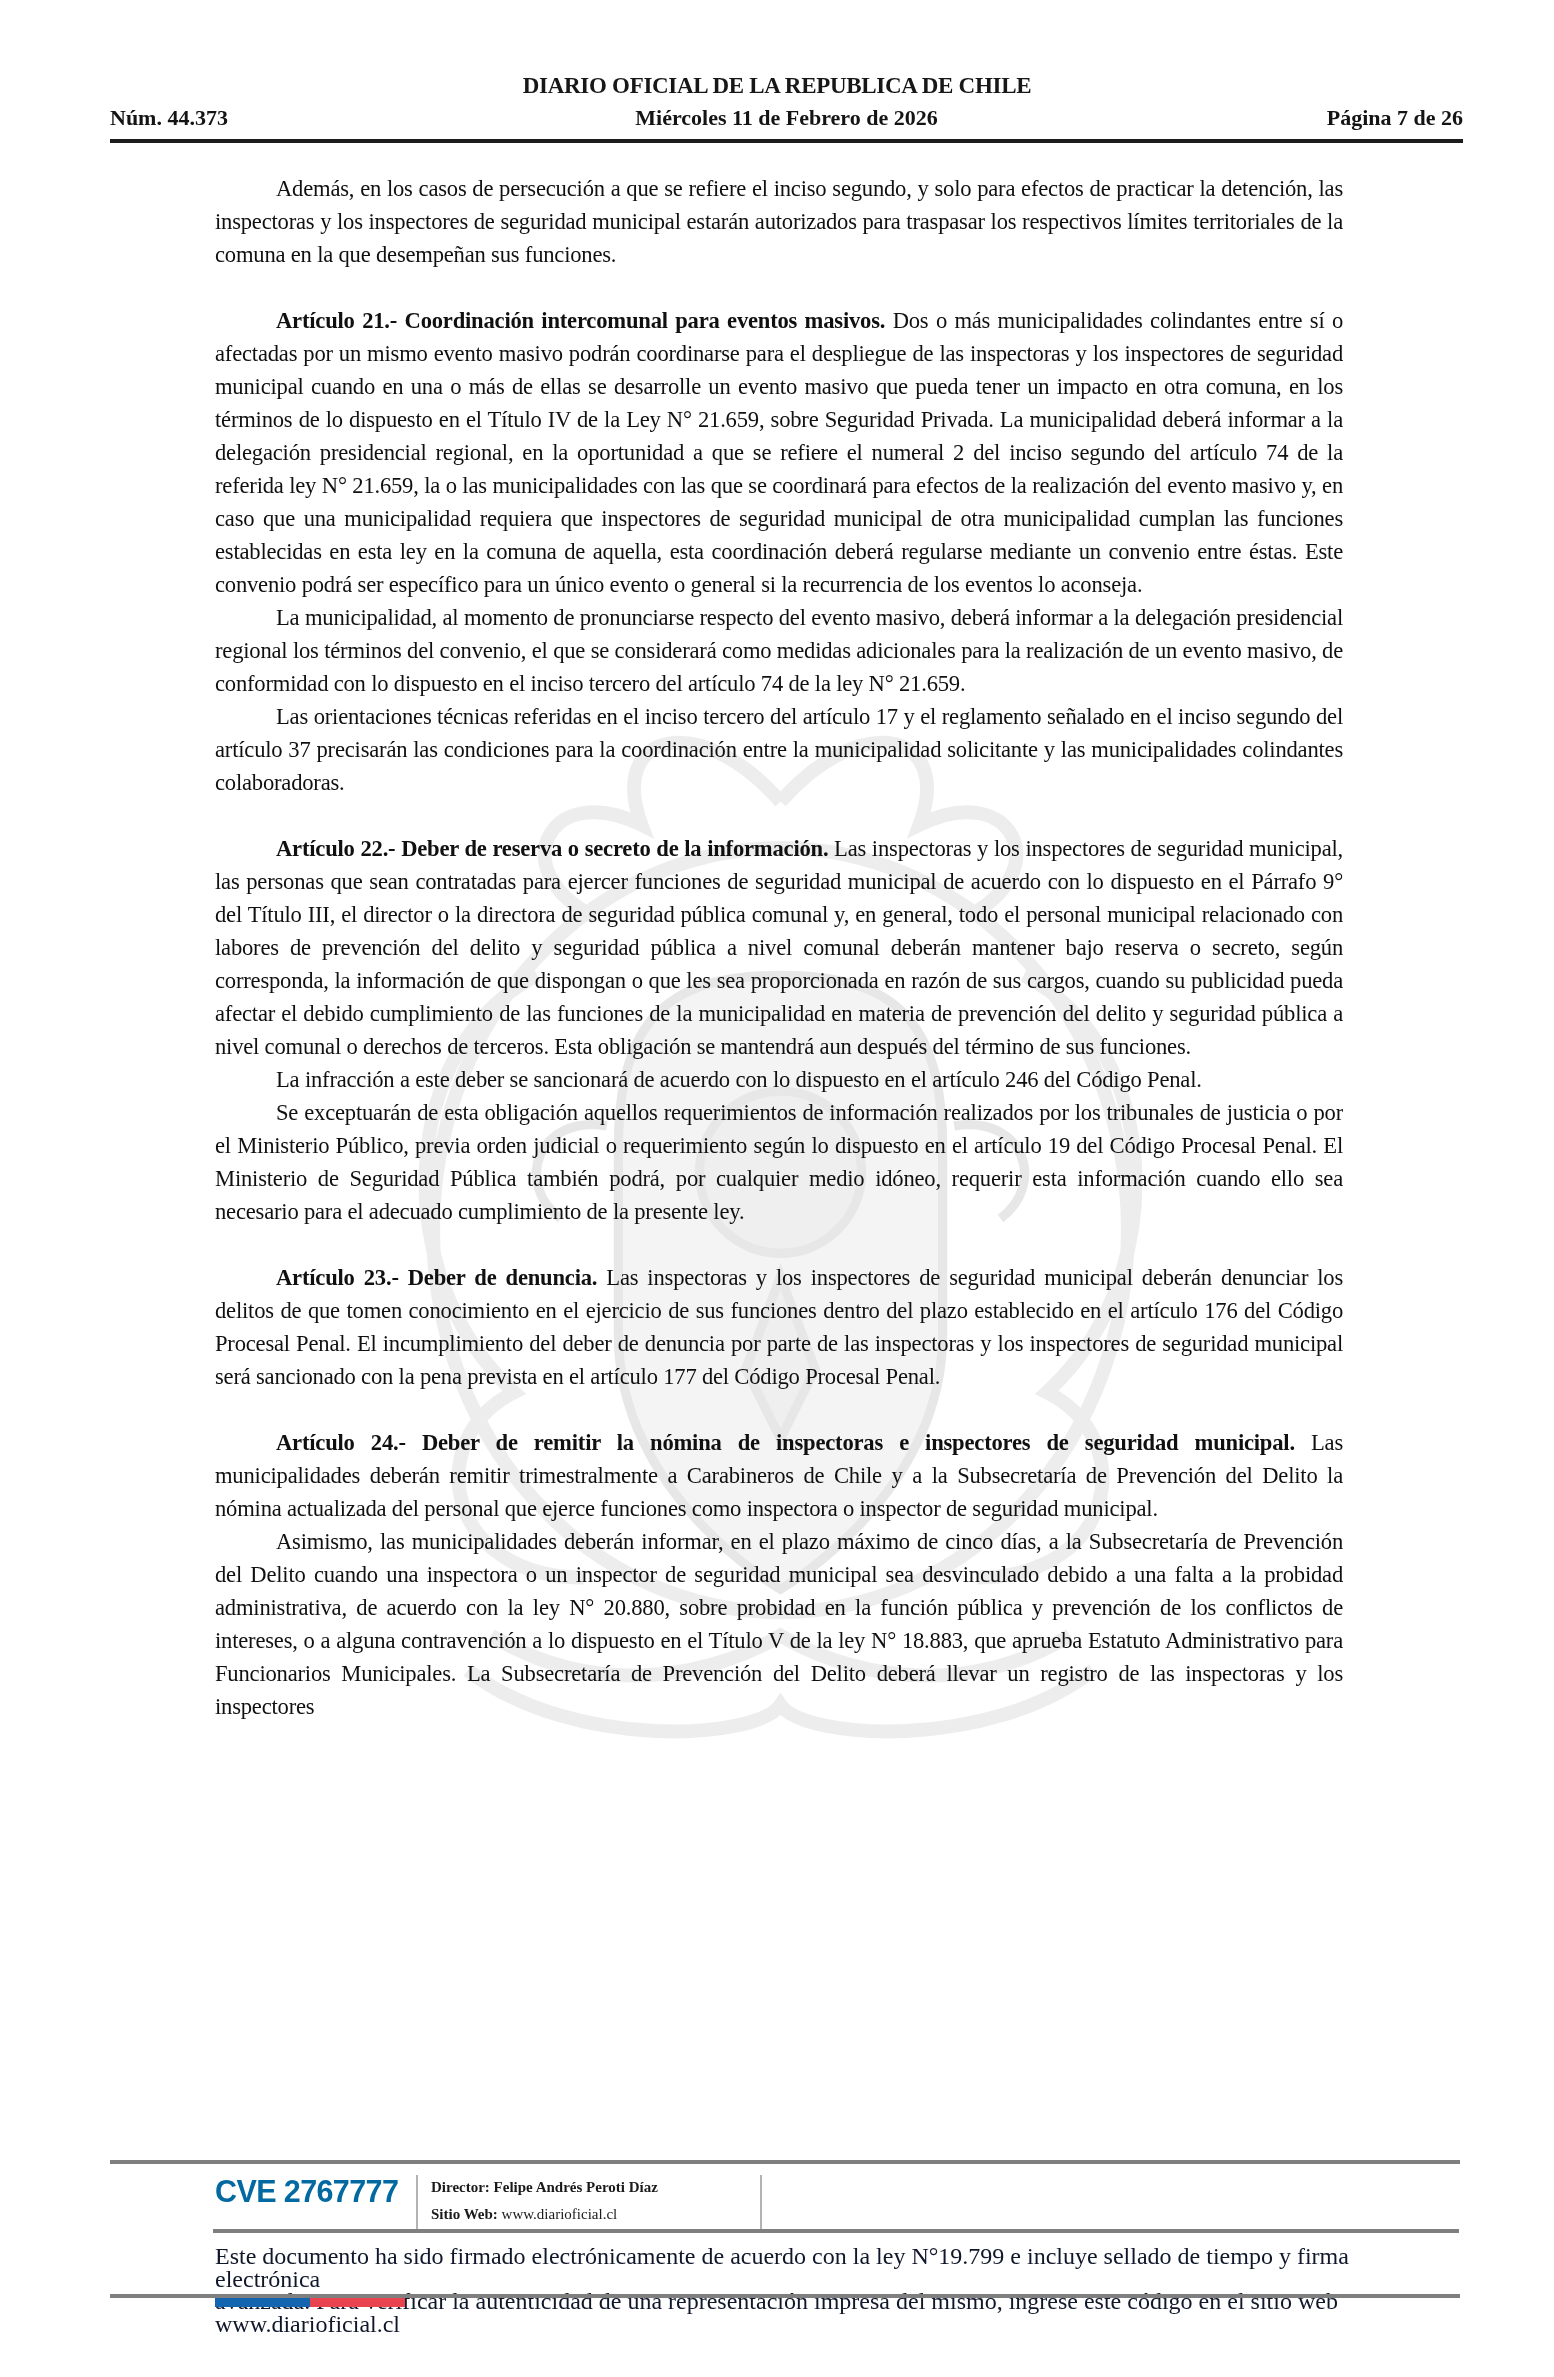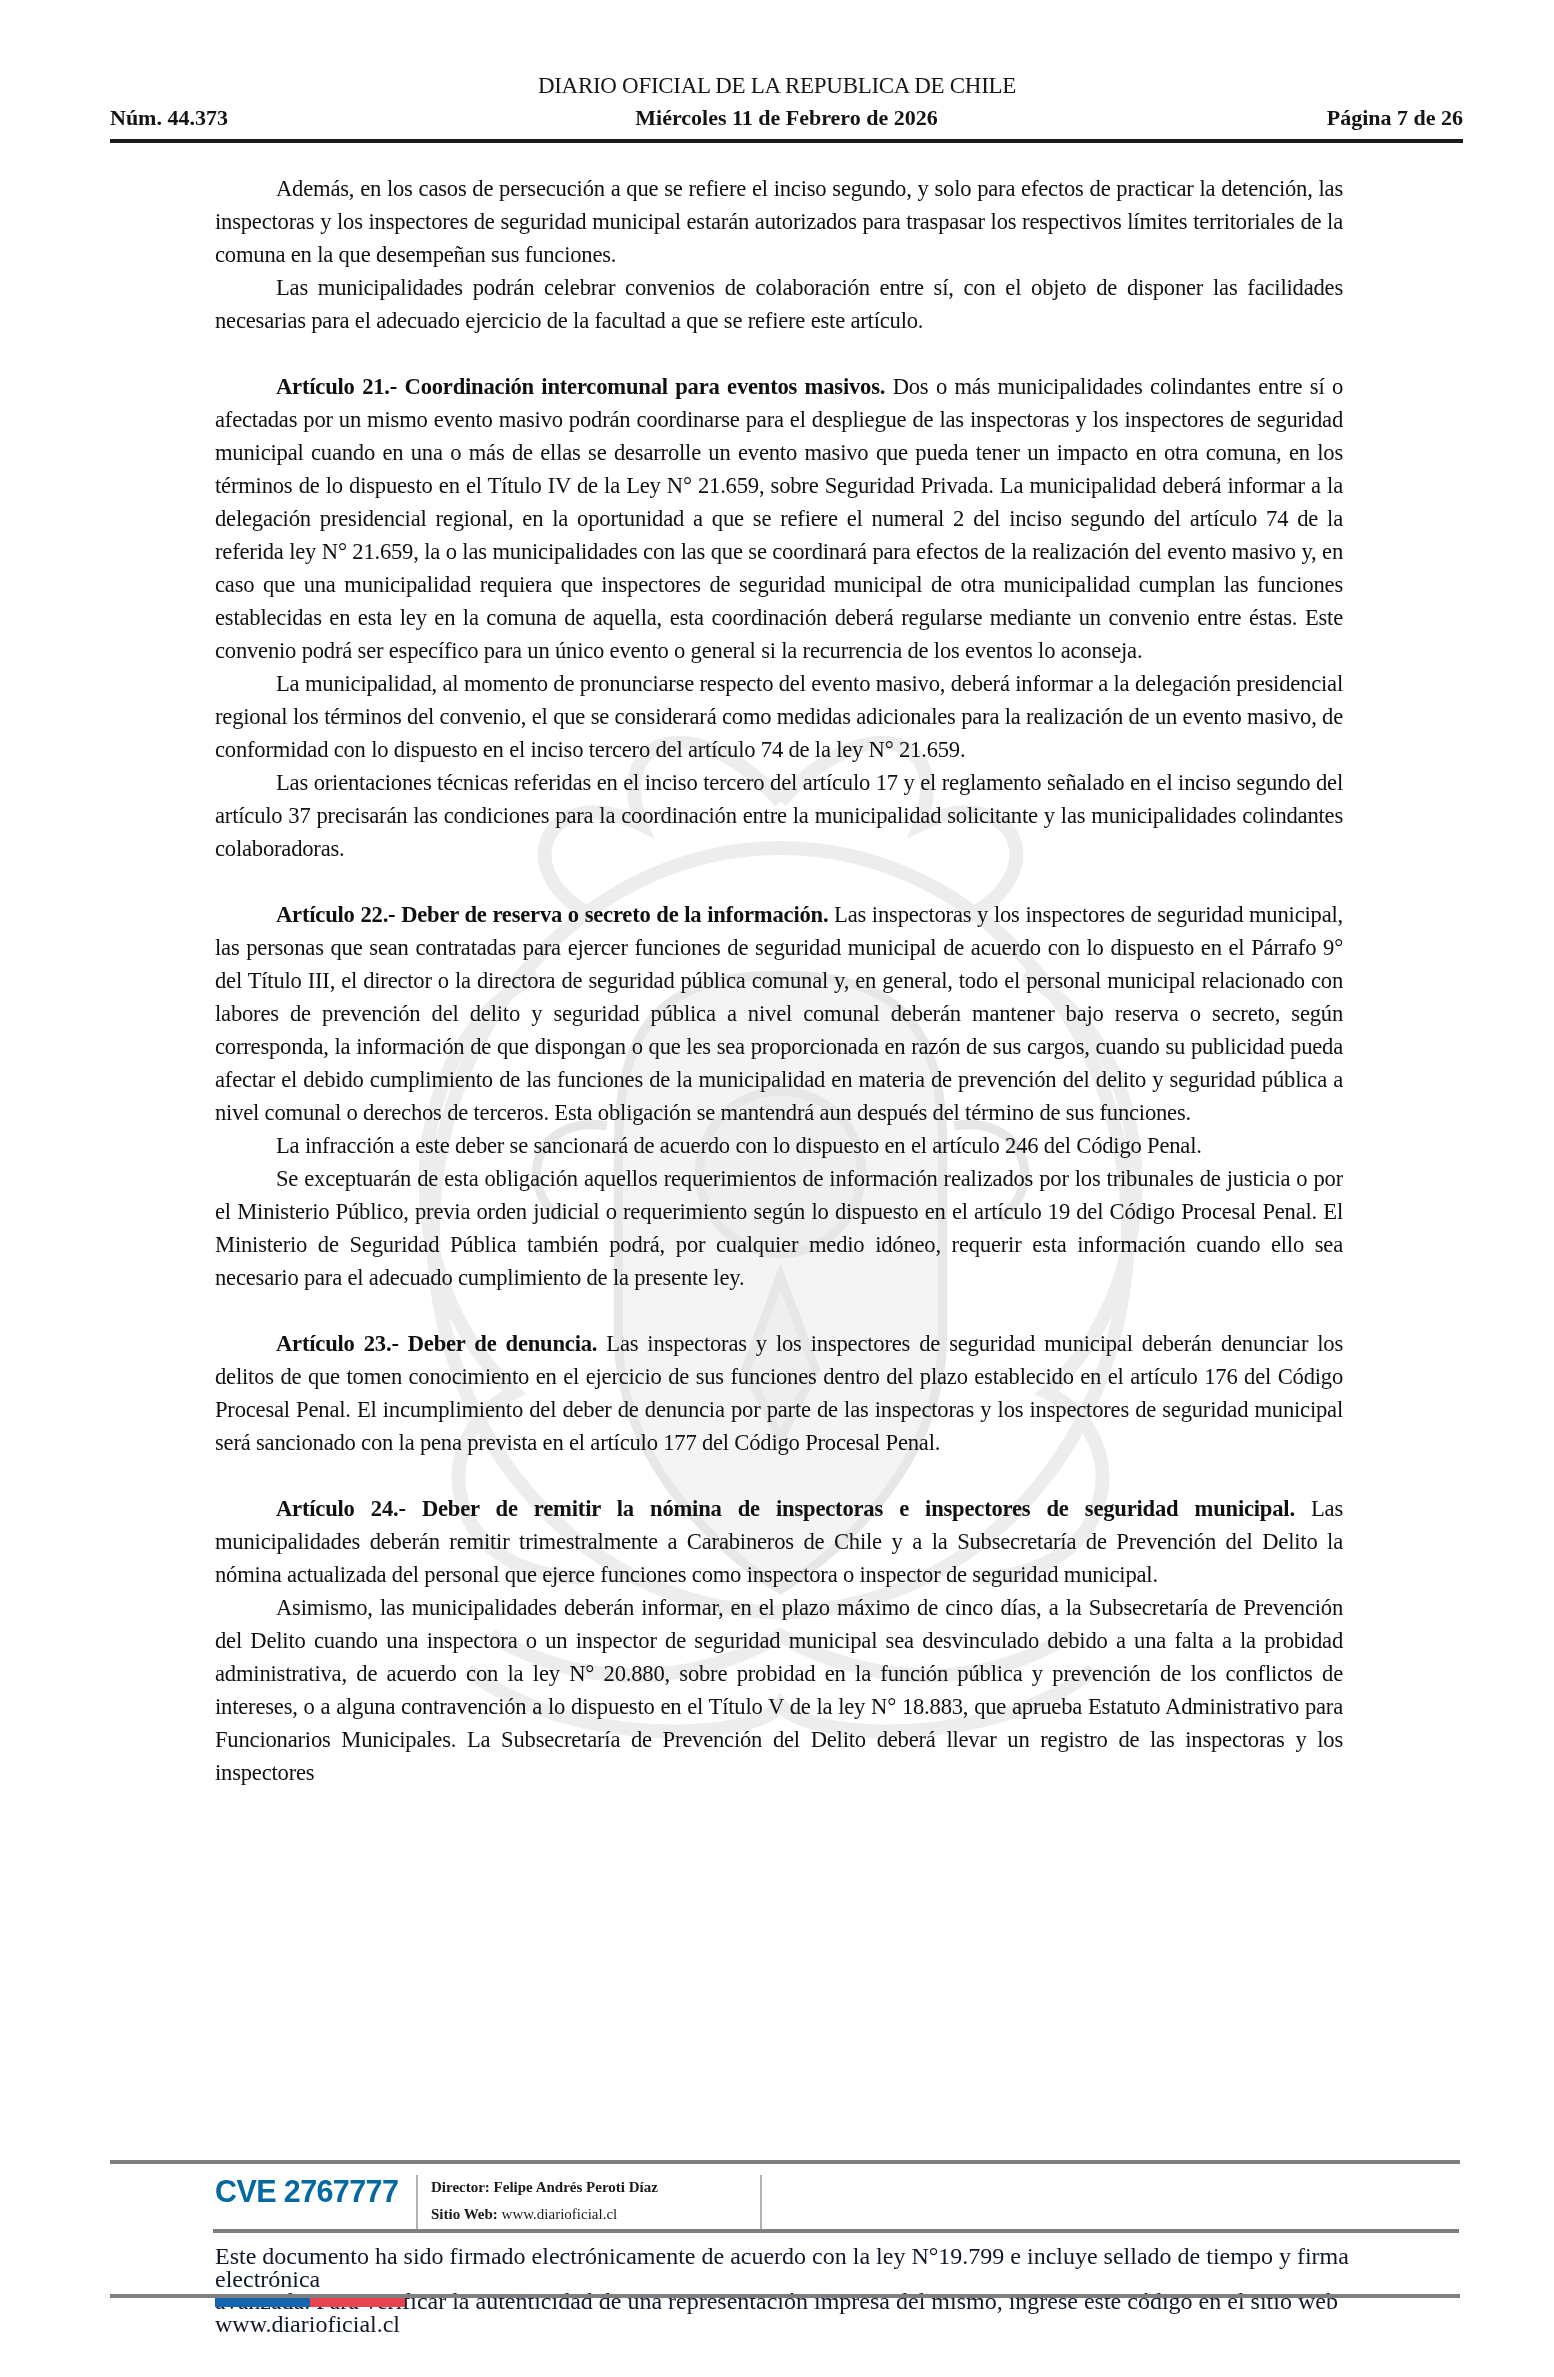--- a/index.html
+++ b/index.html
@@ -2,21 +2,21 @@
 <html lang="es" style="font-size:9.8px"><head>
 <meta charset="utf-8">
 <style>
   html,body{margin:0;padding:0;}
   body{width:1554px;height:2377px;background:#ffffff;position:relative;
        font-family:"Liberation Serif","DejaVu Serif",serif;color:#141414;}
   .page{position:absolute;inset:0;overflow:hidden;background:#fff;}
 
   
   .hdr-title{position:absolute;top:73px;left:0;right:0;text-align:center;
-    font-size:23px;font-weight:normal;letter-spacing:-0.3px;color:#171717;z-index:2;}
+    font-size:23px;font-weight:bold;letter-spacing:-0.3px;color:#171717;z-index:2;}
   .hdr-row{position:absolute;top:105px;left:110px;width:1353px;display:flex;
     justify-content:space-between;align-items:baseline;font-size:22px;font-weight:bold;z-index:2;}
   .hdr-row .mid{position:absolute;left:0;right:0;text-align:center;}
   .hdr-rule{position:absolute;top:139px;left:110px;width:1353px;height:4.3px;background:#1c1c1c;z-index:2;}
 
   
   .watermark{position:absolute;left:317px;top:628px;width:927px;height:1158px;z-index:0;}
 
   
   .doc-body{position:absolute;top:172px;left:215px;width:1128px;height:1982px;
@@ -79,21 +79,20 @@
   <div class="hdr-title">DIARIO OFICIAL DE LA REPUBLICA DE CHILE</div>
   <div class="hdr-row">
     <span>Núm. 44.373</span>
     <span class="mid">Miércoles 11 de Febrero de 2026</span>
     <span>Página 7 de 26</span>
   </div>
   <div class="hdr-rule"></div>
 
   <div class="doc-body">
     <p><b></b><span>Además, en los casos de persecución a que se refiere el inciso segundo, y solo para efectos de practicar la detención, las inspectoras y los inspectores de seguridad municipal estarán autorizados para traspasar los respectivos límites territoriales de la comuna en la que desempeñan sus funciones.</span></p>
-    <p><b></b><span>Las municipalidades podrán celebrar convenios de colaboración entre sí, con el objeto de disponer las facilidades necesarias para el adecuado ejercicio de la facultad a que se refiere este artículo.</span></p>
     <p class="sect"><b>Artículo 21.- Coordinación intercomunal para eventos masivos. </b><span>Dos o más municipalidades colindantes entre sí o afectadas por un mismo evento masivo podrán coordinarse para el despliegue de las inspectoras y los inspectores de seguridad municipal cuando en una o más de ellas se desarrolle un evento masivo que pueda tener un impacto en otra comuna, en los términos de lo dispuesto en el Título IV de la Ley N° 21.659, sobre Seguridad Privada. La municipalidad deberá informar a la delegación presidencial regional, en la oportunidad a que se refiere el numeral 2 del inciso segundo del artículo 74 de la referida ley N° 21.659, la o las municipalidades con las que se coordinará para efectos de la realización del evento masivo y, en caso que una municipalidad requiera que inspectores de seguridad municipal de otra municipalidad cumplan las funciones establecidas en esta ley en la comuna de aquella, esta coordinación deberá regularse mediante un convenio entre éstas. Este convenio podrá ser específico para un único evento o general si la recurrencia de los eventos lo aconseja.</span></p>
     <p><b></b><span>La municipalidad, al momento de pronunciarse respecto del evento masivo, deberá informar a la delegación presidencial regional los términos del convenio, el que se considerará como medidas adicionales para la realización de un evento masivo, de conformidad con lo dispuesto en el inciso tercero del artículo 74 de la ley N° 21.659.</span></p>
     <p><b></b><span>Las orientaciones técnicas referidas en el inciso tercero del artículo 17 y el reglamento señalado en el inciso segundo del artículo 37 precisarán las condiciones para la coordinación entre la municipalidad solicitante y las municipalidades colindantes colaboradoras.</span></p>
     <p class="sect"><b>Artículo 22.- Deber de reserva o secreto de la información. </b><span>Las inspectoras y los inspectores de seguridad municipal, las personas que sean contratadas para ejercer funciones de seguridad municipal de acuerdo con lo dispuesto en el Párrafo 9° del Título III, el director o la directora de seguridad pública comunal y, en general, todo el personal municipal relacionado con labores de prevención del delito y seguridad pública a nivel comunal deberán mantener bajo reserva o secreto, según corresponda, la información de que dispongan o que les sea proporcionada en razón de sus cargos, cuando su publicidad pueda afectar el debido cumplimiento de las funciones de la municipalidad en materia de prevención del delito y seguridad pública a nivel comunal o derechos de terceros. Esta obligación se mantendrá aun después del término de sus funciones.</span></p>
     <p><b></b><span>La infracción a este deber se sancionará de acuerdo con lo dispuesto en el artículo 246 del Código Penal.</span></p>
     <p><b></b><span>Se exceptuarán de esta obligación aquellos requerimientos de información realizados por los tribunales de justicia o por el Ministerio Público, previa orden judicial o requerimiento según lo dispuesto en el artículo 19 del Código Procesal Penal. El Ministerio de Seguridad Pública también podrá, por cualquier medio idóneo, requerir esta información cuando ello sea necesario para el adecuado cumplimiento de la presente ley.</span></p>
     <p class="sect"><b>Artículo 23.- Deber de denuncia. </b><span>Las inspectoras y los inspectores de seguridad municipal deberán denunciar los delitos de que tomen conocimiento en el ejercicio de sus funciones dentro del plazo establecido en el artículo 176 del Código Procesal Penal. El incumplimiento del deber de denuncia por parte de las inspectoras y los inspectores de seguridad municipal será sancionado con la pena prevista en el artículo 177 del Código Procesal Penal.</span></p>
     <p class="sect"><b>Artículo 24.- Deber de remitir la nómina de inspectoras e inspectores de seguridad municipal. </b><span>Las municipalidades deberán remitir trimestralmente a Carabineros de Chile y a la Subsecretaría de Prevención del Delito la nómina actualizada del personal que ejerce funciones como inspectora o inspector de seguridad municipal.</span></p>
     <p class="cut"><b></b><span>Asimismo, las municipalidades deberán informar, en el plazo máximo de cinco días, a la Subsecretaría de Prevención del Delito cuando una inspectora o un inspector de seguridad municipal sea desvinculado debido a una falta a la probidad administrativa, de acuerdo con la ley N° 20.880, sobre probidad en la función pública y prevención de los conflictos de intereses, o a alguna contravención a lo dispuesto en el Título V de la ley N° 18.883, que aprueba Estatuto Administrativo para Funcionarios Municipales. La Subsecretaría de Prevención del Delito deberá llevar un registro de las inspectoras y los inspectores</span></p>
   </div>

